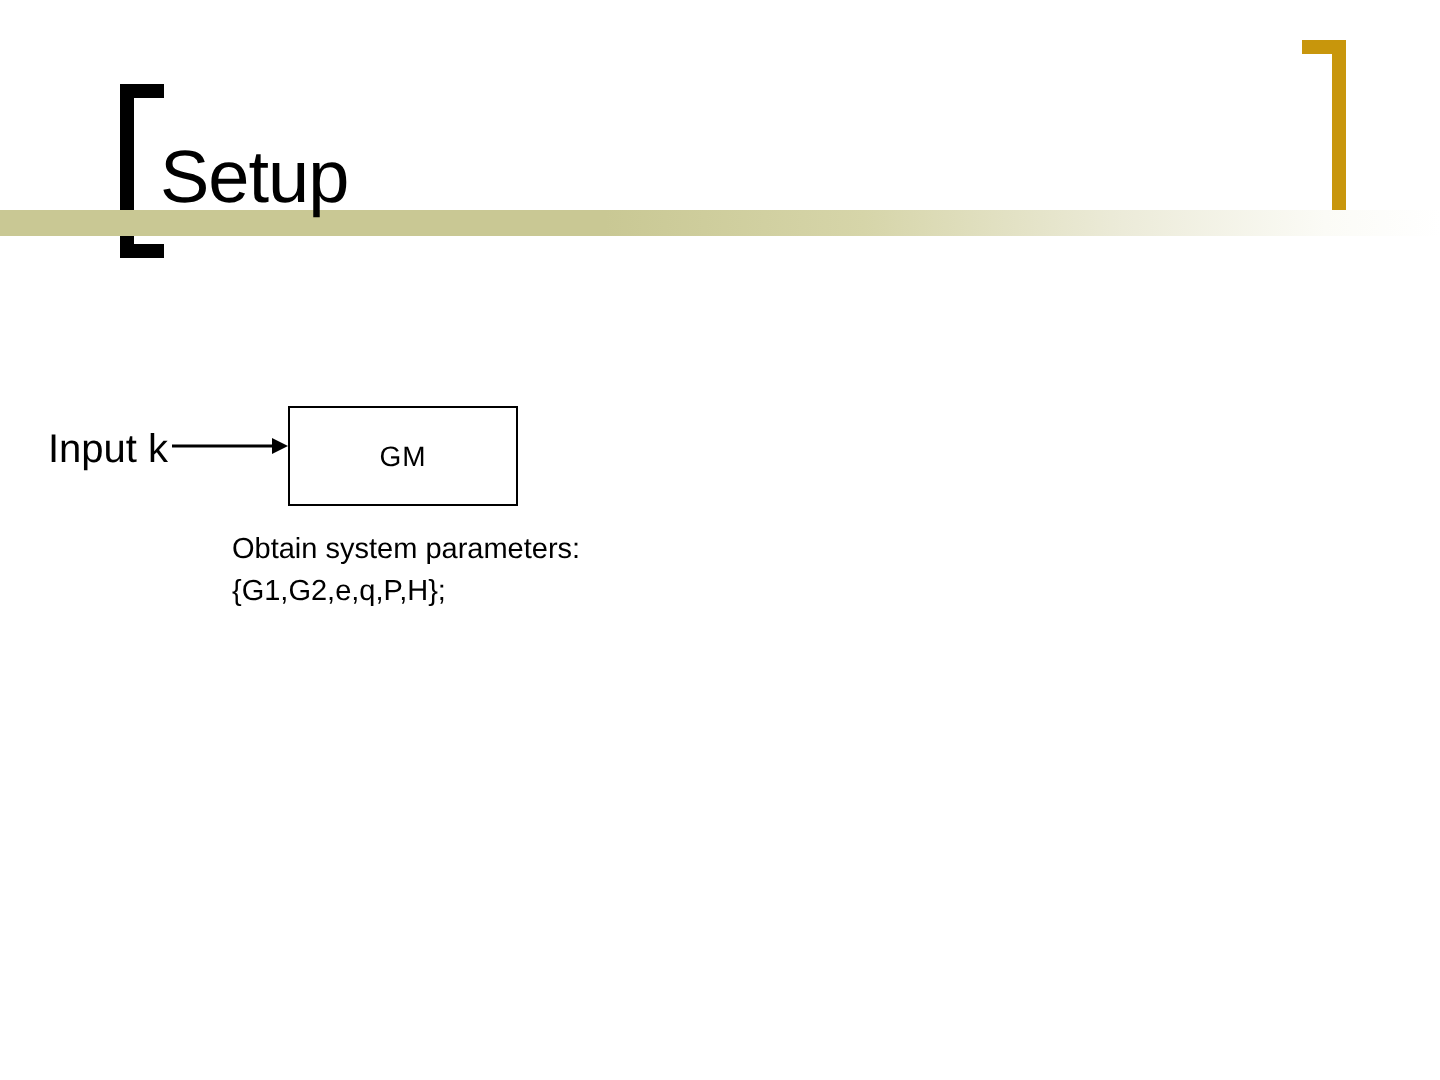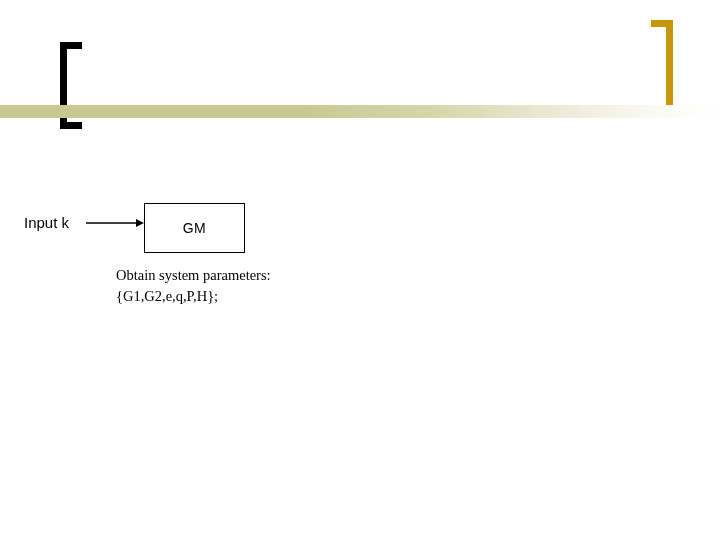--- a/index.html
+++ b/index.html
@@ -64,36 +64,36 @@
     color: #000000;
     white-space: nowrap;
     letter-spacing: -0.5px;
   }
 
   
   #input-label {
     position: absolute;
     left: 24px;
     top: 214px;
-    font-size: 15px;
+    font-size: 20px;
     color: #000000;
     white-space: nowrap;
   }
   #input-arrow {
     position: absolute;
     left: 86px;
     top: 215px;
     width: 58px;
     height: 16px;
   }
   #gm-box {
     position: absolute;
     left: 144px;
     top: 203px;
-    width: 101px;
+    width: 115px;
     height: 50px;
     border: 1px solid #000000;
     box-sizing: border-box;
     display: flex;
     align-items: center;
     justify-content: center;
   }
   #gm-box-label {
     font-size: 14px;
     color: #000000;
@@ -104,37 +104,37 @@
     position: absolute;
     left: 116px;
     top: 265px;
     width: 420px;
   }
   .note-line {
     font-size: 14.5px;
     line-height: 21px;
     color: #000000;
     white-space: nowrap;
-    font-family: Liberation Serif, serif;
   }
   .note-gap {
     height: 13px;
   }
 </style>
 </head>
 <body>
 
 <div id="slide">
 
   <div class="bracket" id="bracket-left"></div>
 
   <div class="bracket" id="bracket-right"></div>
 
   <div id="title-rule"></div>
 
+  <div id="slide-title">Setup</div>
 
   <div id="input-label">Input k</div>
 
   <svg id="input-arrow" viewBox="0 0 58 16" xmlns="http://www.w3.org/2000/svg">
     <line x1="0" y1="8" x2="50" y2="8" stroke="#000000" stroke-width="1.6"></line>
     <polygon points="50,4 58,8 50,12" fill="#000000"></polygon>
   </svg>
 
   <div id="gm-box">
     <span id="gm-box-label">GM</span>

